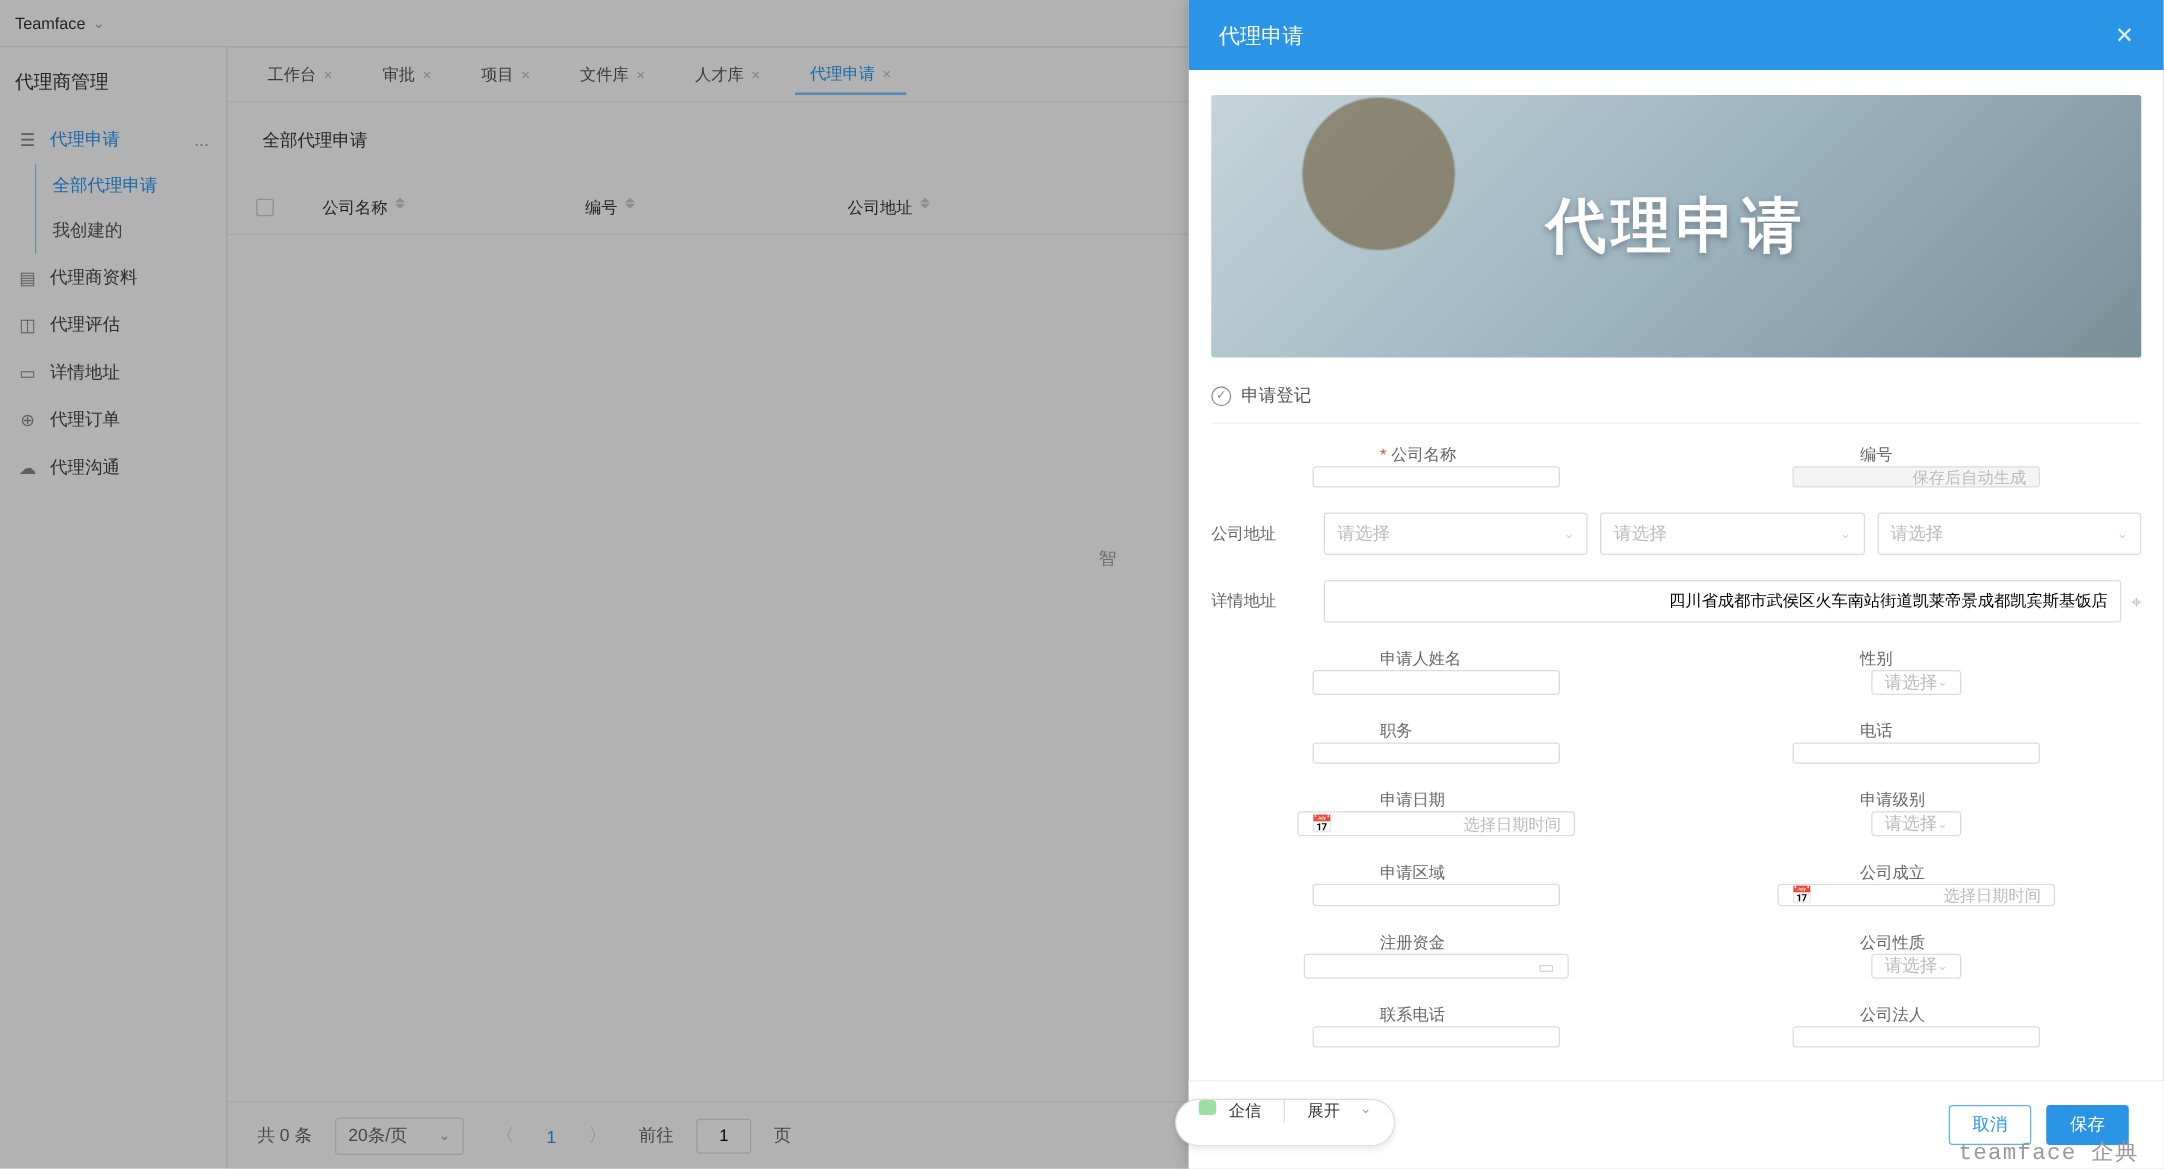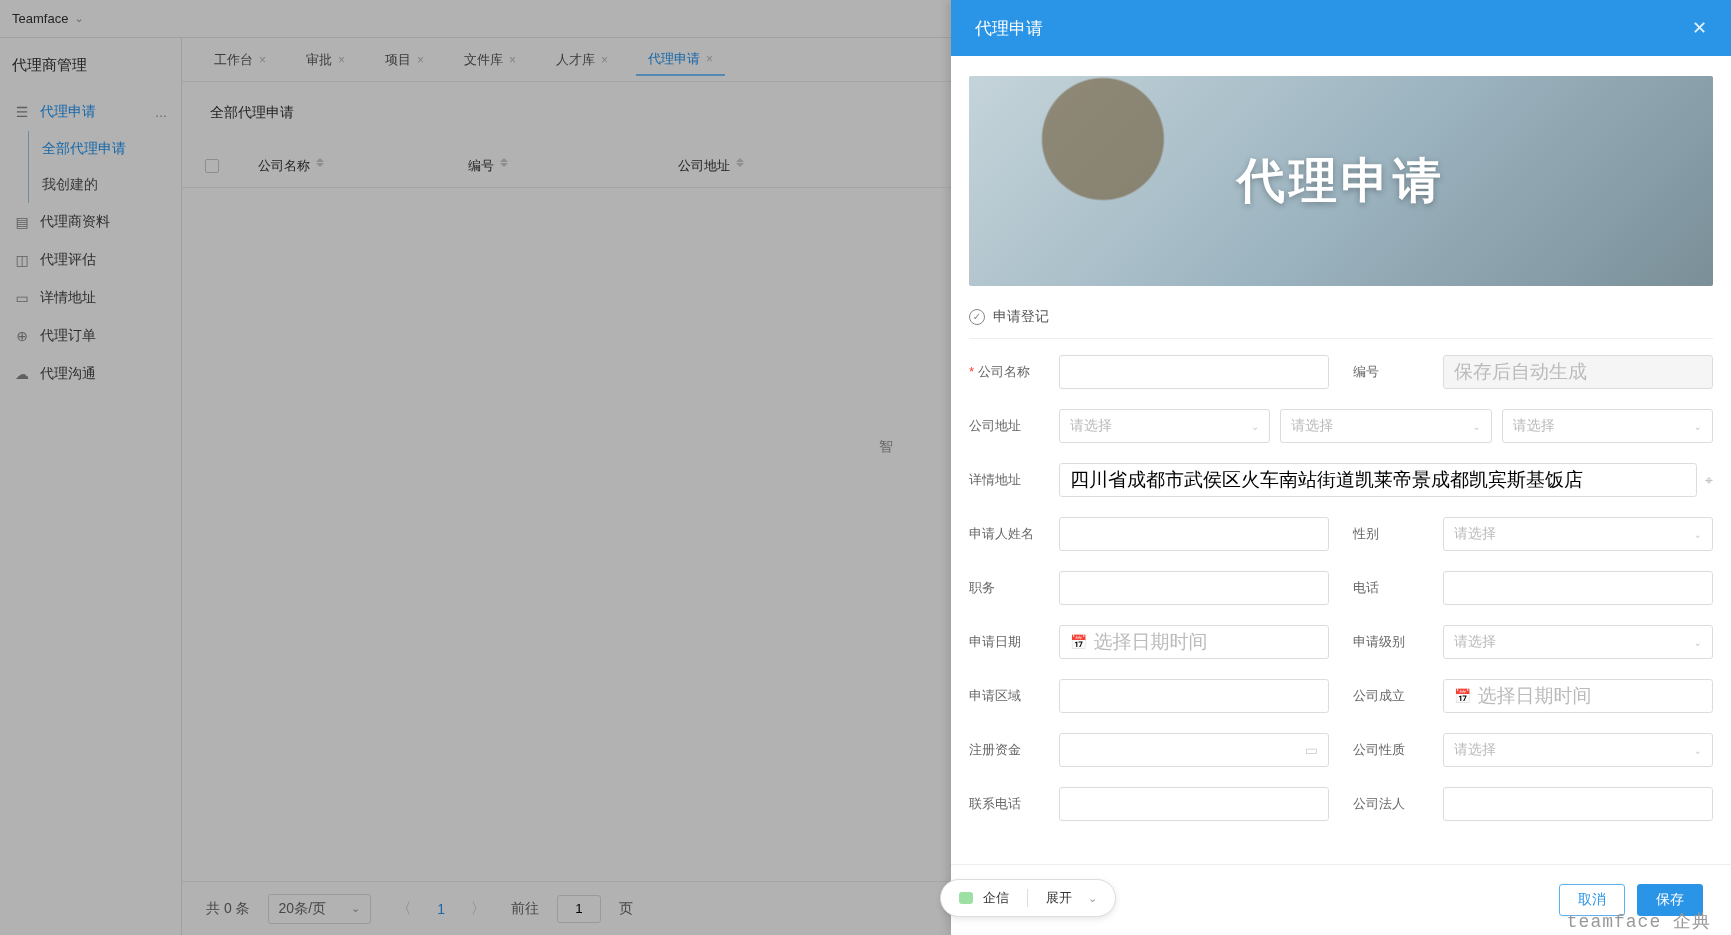--- a/index.html
+++ b/index.html
@@ -58,43 +58,43 @@
 .hero { height: 210px; background: linear-gradient(135deg,#c5d4da 0%, #9db5c1 50%, #7a8f98 100%); position: relative; margin: 20px 18px 0; border-radius: 2px; display:flex; align-items:center; justify-content:center; }
 .hero-text { color: #fff; font-size: 48px; font-weight: 600; letter-spacing: 4px; text-shadow: 0 2px 6px rgba(0,0,0,0.3); }
 .hero::before{ content:""; position:absolute; inset:0; background: radial-gradient(circle at 18% 30%, #7a6a4d 60px, transparent 62px), radial-gradient(circle at 18% 30%, #fff 40px, transparent 42px); opacity:0.7; }
 
 .section { margin: 22px 18px 0; border-bottom: 1px solid #eee; padding-bottom: 12px; }
 .section-head { display: flex; align-items: center; gap: 8px; color: #555; font-size: 14px; }
 .circ { width: 16px; height: 16px; border: 1.5px solid #888; border-radius: 50%; display:inline-flex; align-items:center; justify-content:center; font-size:10px; color:#888; line-height:1; }
 
 .form { padding: 16px 18px 80px; display: flex; flex-wrap: wrap; column-gap: 24px; row-gap: 20px; }
 .fld { display: flex; align-items: center; }
-.fld.half { width: calc(50% - 12px); }
+.fld.half { width: calc(50% - 12px); flex-direction: column; }
 .fld.full { width: 100%; }
 .lbl { width: 90px; color: #666; font-size: 13px; flex-shrink:0; }
 .req { color: #f44336; margin-right: 4px; }
 .inp, .sel { flex: 1; height: 34px; border: 1px solid #dcdcdc; border-radius: 3px; padding: 0 10px; background: #fff; color: #333; display: flex; align-items: center; position: relative; }
-.inp input { border: none; outline: none; width: 100%; font-size: 19px; background: transparent; }
+.inp input { border: none; outline: none; width: 100%; font-size: 13px; background: transparent; text-align: right; }
 .inp input::placeholder, .sel .ph { color: #bbb; }
 .inp.readonly { background: #f5f5f5; }
 .sel .caret { margin-left: auto; color: #ccc; font-size: 10px; }
 .addr-group { flex: 1; display: flex; gap: 10px; }
 .addr-group .sel { flex: 1; }
 .loc-icon { margin-left: 8px; color: #bbb; }
 .date-ic { color:#ccc; margin-right:6px; }
 .num-ic { margin-left:auto; color:#ccc; }
 
 
 .panel-foot { position: absolute; bottom: 0; left: 0; right: 0; height: 71px; border-top: 1px solid #eee; background: #fff; display: flex; align-items: center; justify-content: flex-end; padding: 0 28px; gap: 12px; z-index: 2; }
 .btn { height: 32px; padding: 0 18px; border-radius: 3px; font-size: 14px; cursor: pointer; display:flex; align-items:center; }
 .btn-sec { border: 1px solid #60b0ee; color: #2a94e6; background: #fff; }
 .btn-pri { background: #2a94e6; color: #fff; border: 1px solid #2a94e6; }
 
 
-.chat-widget { position: absolute; bottom: 18px; left: 940px; border: 1px solid #ddd; border-radius: 20px; height: 38px; background: #fff; display: flex; align-items: center; padding: 0 18px; gap: 10px; z-index: 20; font-size: 13px; box-shadow: 0 2px 6px rgba(0,0,0,0.1); }
+.chat-widget { position: absolute; bottom: 18px; left: 940px; border: 1px solid #ddd; border-radius: 20px; height: 38px; background: #fff; display: flex; align-items: flex-start; padding: 0 18px; gap: 10px; z-index: 20; font-size: 13px; box-shadow: 0 2px 6px rgba(0,0,0,0.1); }
 .chat-dot { width: 14px; height: 12px; background: #9de0a4; border-radius: 3px; position: relative; }
 .chat-sep { width: 1px; height: 18px; background: #ddd; margin: 0 8px; }
 
 .brand { position: absolute; bottom: 2px; right: 20px; color: #999; font-size: 18px; z-index: 11; font-family: Liberation Mono, monospace; letter-spacing: 1px; }
 </style>
 </head>
 <body>
 
 <div class="topbar">
   <span class="app-name">Teamface</span>

